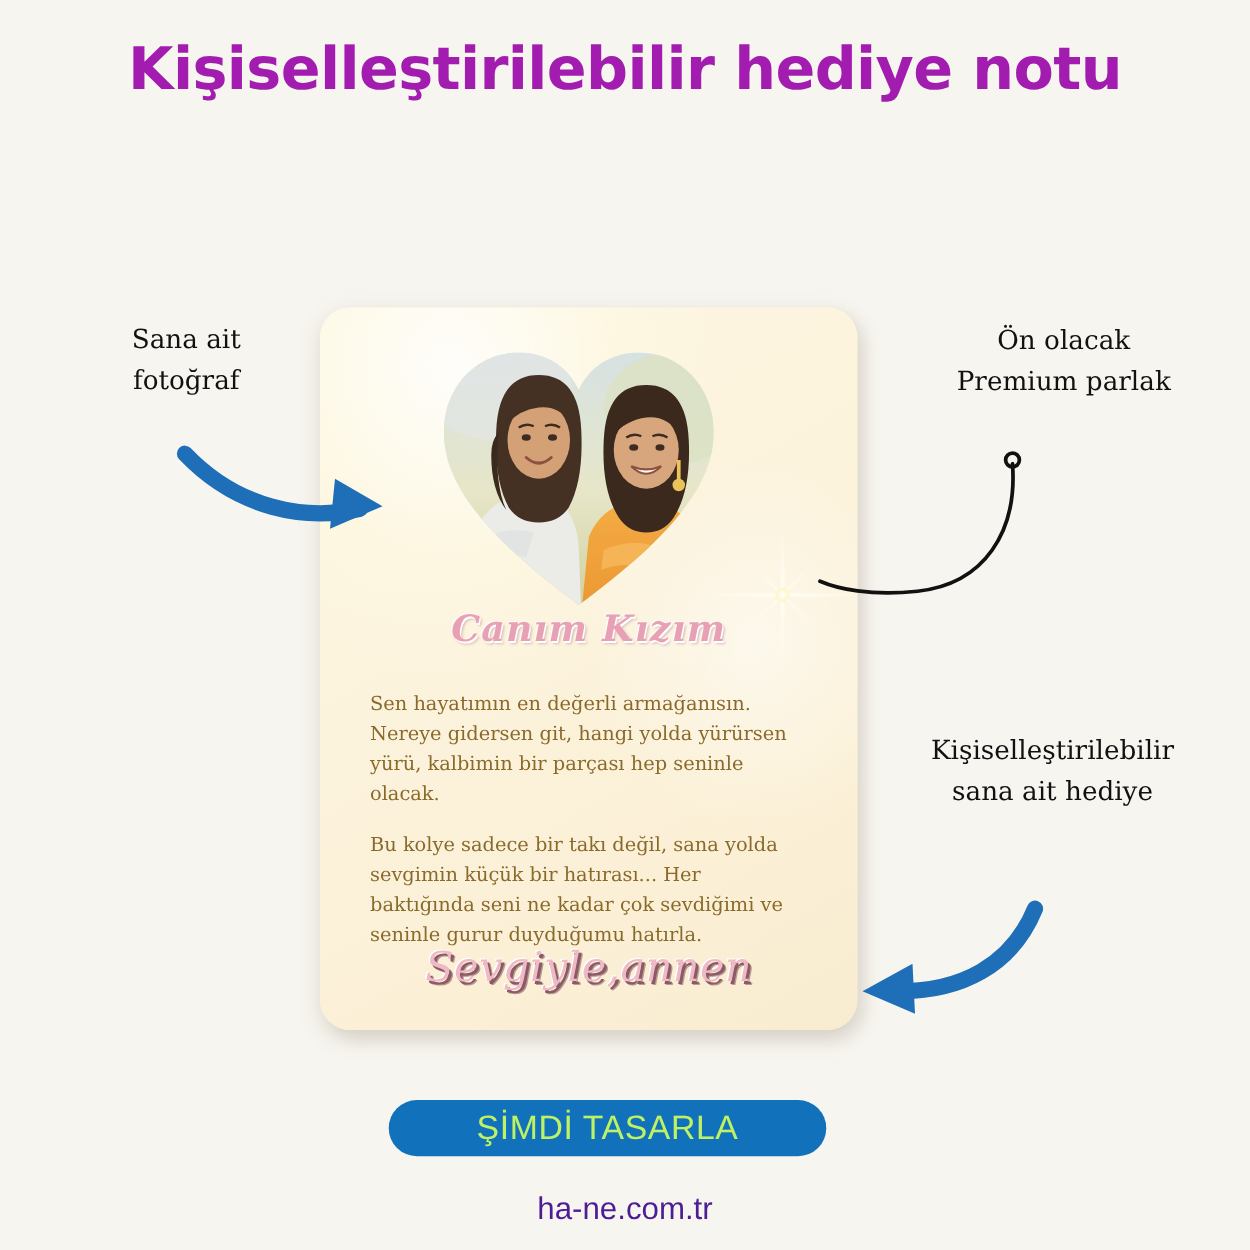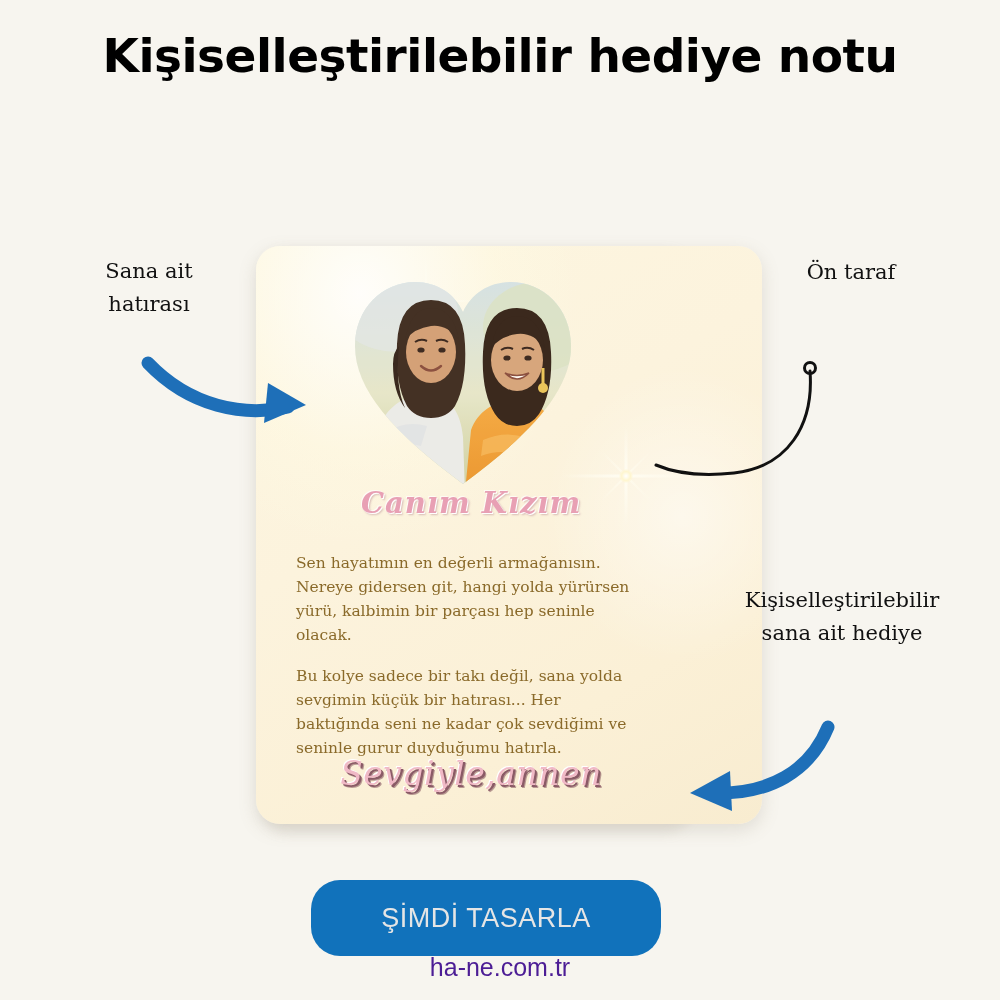--- a/index.html
+++ b/index.html
@@ -22,41 +22,41 @@
 
   
   .headline {
     position: absolute;
     top: 28px;
     left: 0;
     width: 1000px;
     text-align: center;
     font-size: 47px;
     font-weight: bold;
-    color: #000000;
+    color: #a21caf;
     letter-spacing: -0.5px;
     font-family: "DejaVu Sans", sans-serif;
   }
 
   
   .card-shadow {
     position: absolute;
     left: 262px;
     top: 252px;
     width: 430px;
     height: 580px;
     border-radius: 26px;
     background: rgba(160,150,130,0.16);
     filter: blur(6px);
   }
   .card {
     position: absolute;
     left: 256px;
     top: 246px;
-    width: 506px;
+    width: 430px;
     height: 578px;
     border-radius: 24px;
     background: linear-gradient(150deg, #fdf6e0 0%, #fcf3dd 40%, #fbf0d6 75%, #f8ecd0 100%);
     overflow: hidden;
     box-shadow: 0 6px 18px rgba(120,110,90,0.18);
   }
   
   .card .sheen {
     position: absolute;
     left: -40px; top: -120px;
@@ -170,24 +170,24 @@
   .annot-right-bot  { left: 722px; top: 584px; width: 240px; }
 
   .arrow-svg { position: absolute; pointer-events: none; }
 
   
   .cta {
     position: absolute;
     left: 311px;
     top: 880px;
     width: 350px;
-    height: 76px;
+    height: 45px;
     border-radius: 29px;
     background: #1172bb;
-    color: #e5e5e5;
+    color: #bef264;
     border: none;
     font-family: "Liberation Sans", sans-serif;
     font-size: 27px;
     letter-spacing: 0.5px;
     cursor: pointer;
   }
   .site {
     position: absolute;
     left: 0;
     top: 953px;
@@ -310,30 +310,31 @@
     <div class="card-body">
       <p>Sen hayatımın en değerli armağanısın. Nereye gidersen git, hangi yolda yürürsen yürü, kalbimin bir parçası hep seninle olacak.</p>
       <p>Bu kolye sadece bir takı değil, sana yolda sevgimin küçük bir hatırası... Her baktığında seni ne kadar çok sevdiğimi ve seninle gurur duyduğumu hatırla.</p>
     </div>
 
     <div class="card-signature">Sevgiyle,annen</div>
   </div>
 
   <div class="annot annot-left-photo">
     <div>Sana ait</div>
-    <div>hatırası</div>
+    <div>fotoğraf</div>
   </div>
 
   <svg class="arrow-svg" style="left:140px; top:345px;" width="190" height="100" viewBox="0 0 190 100" xmlns="http://www.w3.org/2000/svg">
     <path d="M8 18 C 50 62, 104 72, 148 62" stroke="#1e6fb8" stroke-width="13" fill="none" stroke-linecap="round"></path>
     <path d="M128 38 L166 60 L124 78 Z" fill="#1e6fb8"></path>
   </svg>
 
   <div class="annot annot-right-top">
-    <div>Ön taraf</div>
+    <div>Ön olacak</div>
+    <div>Premium parlak</div>
   </div>
 
   <svg class="arrow-svg" style="left:648px; top:355px;" width="190" height="140" viewBox="0 0 190 140" xmlns="http://www.w3.org/2000/svg">
     <path d="M162 16 C 166 70, 140 112, 86 118 C 48 122, 22 116, 8 110" stroke="#111111" stroke-width="3" fill="none" stroke-linecap="round"></path>
     <circle cx="162" cy="13" r="5.5" fill="none" stroke="#111111" stroke-width="3"></circle>
   </svg>
 
   <div class="annot annot-right-bot">
     <div>Kişiselleştirilebilir</div>
     <div>sana ait hediye</div>

